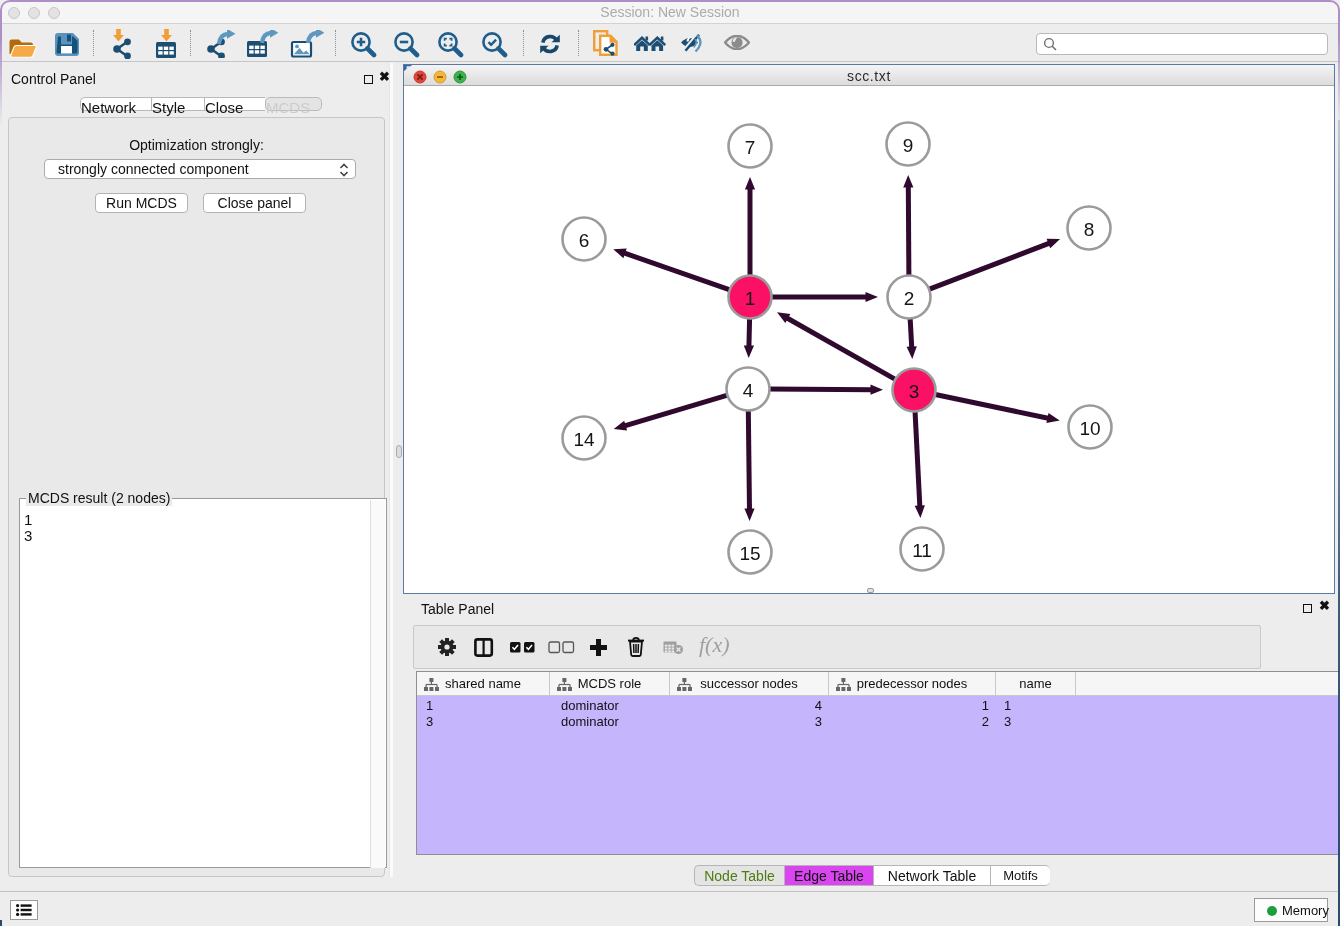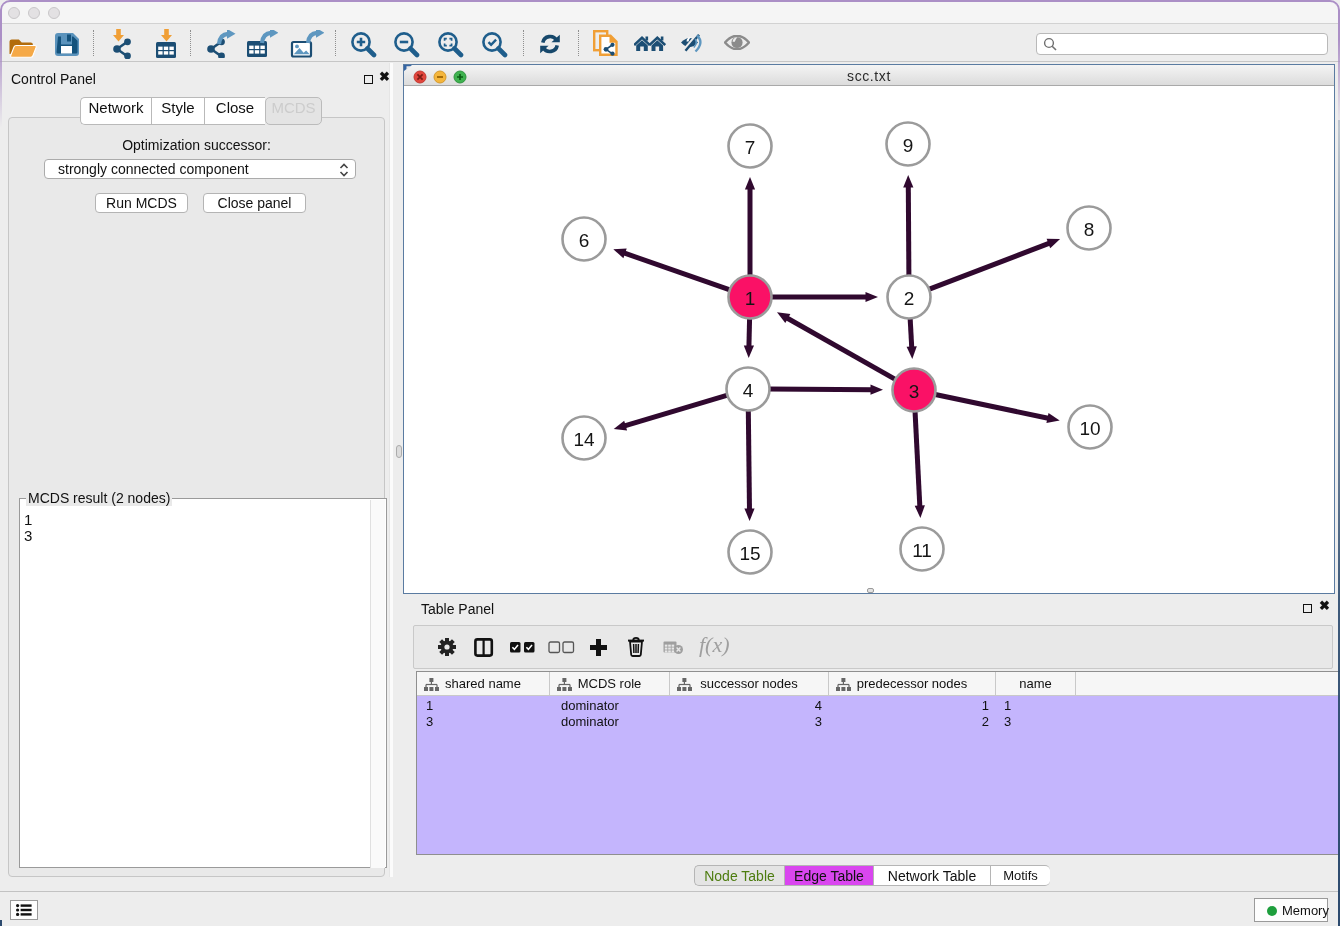--- a/index.html
+++ b/index.html
@@ -1,29 +1,30 @@
 <!DOCTYPE html>
 <html><head><meta charset="utf-8"><style>
 *{margin:0;padding:0;box-sizing:border-box}
 html,body{width:1340px;height:926px;overflow:hidden}
 body{font-family:"Liberation Sans",sans-serif;background:#ededed;position:relative}
 .abs{position:absolute}
 .vsep{position:absolute;top:6px;height:26px;width:0;border-left:1.6px dotted #8f8f8f}
 .search{position:absolute;left:1036px;top:9px;width:292px;height:22px;background:#fff;border:1px solid #b9b9b9;border-radius:4px}
 .btn{position:absolute;background:#fff;border:1px solid #b4b4b4;border-radius:4px;font-size:14px;color:#111;text-align:center}
-.tab{position:absolute;top:34px;height:28px;background:#fff;border:1px solid #b9b9b9;font-size:15px;color:#111;text-align:center;line-height:19px}
+.tab{position:absolute;top:34px;height:14px;background:#fff;border:1px solid #b9b9b9;font-size:15px;color:#111;line-height:19px}
 .hdrcell{position:absolute;top:0;height:100%;border-right:1px solid #c9c9c9;font-size:13px;color:#111}
 </style></head><body>
 <div class="abs" style="left:0;top:0;width:1340px;height:40px;border:2px solid #ab8fc6;border-bottom:none;border-radius:10px 10px 0 0;z-index:60;pointer-events:none"></div>
 <div class="abs" style="left:0;top:38px;width:2px;height:90px;background:linear-gradient(#ab8fc6,rgba(171,143,198,0));z-index:60"></div>
 <div class="abs" style="right:0;top:38px;width:2px;height:90px;background:linear-gradient(#ab8fc6,rgba(171,143,198,0));z-index:60"></div>
 <div class="abs" style="left:0;top:0;width:1340px;height:24px;background:#f5f5f5;border-bottom:1px solid #d2d2d2;border-radius:9px 9px 0 0">
 <div class="abs" style="left:8px;top:7px;width:12px;height:12px;border-radius:50%;background:#e3e1e3;border:1px solid #c9c7c9"></div>
 <div class="abs" style="left:28px;top:7px;width:12px;height:12px;border-radius:50%;background:#e3e1e3;border:1px solid #c9c7c9"></div>
 <div class="abs" style="left:48px;top:7px;width:12px;height:12px;border-radius:50%;background:#e3e1e3;border:1px solid #c9c7c9"></div>
+<div class="abs" style="left:0;width:100%;top:4px;text-align:center;font-size:14px;color:#ababab">Session: New Session</div>
 </div>
 <div class="abs" style="left:0;top:24px;width:1340px;height:38px;background:#ededed;border-bottom:1px solid #c6c6c6">
 <div style="position:absolute;left:8px;top:10px"><svg width="30" height="26" viewBox="0 0 30 26" style="">
         <path d="M1.5 20 V7.6 q0-2.2 2.2-2.2 h7.2 l2.8 3 h9 q2.2 0 2.2 2.2 V17 z" fill="#b26c0c"></path>
         <path d="M4.2 23.2 q-2.1 0-1.4-1.9 l3.2-8.3 q0.55-1.5 2.1-1.5 h18.6 q2.1 0 1.4 1.9 l-3.2 8.3 q-0.55 1.5-2.1 1.5 z" fill="#f5a947" stroke="#fff" stroke-width="1.1"></path>
       </svg></div>
     <div style="position:absolute;left:54px;top:8px"><svg width="26" height="25" viewBox="0 0 26 25" style="">
         <path d="M1 4 q0-3 3-3 h15 l6 6 v14 q0 3-3 3 h-18 q-3 0-3-3 z" fill="#5b93bc"></path>
         <path d="M4 4.5 h3 v8 h11 v-8 h1.2 l4.3 4.3 V20 q0 1.5-1.5 1.5 h-18 q-1.5 0-1.5-1.5 z" fill="#14527c"></path>
         <rect x="13" y="2.5" width="4" height="7" fill="#14527c"></rect>
@@ -173,21 +174,21 @@
 </div>
 <div class="abs" style="left:0;top:63px;width:393px;height:828px">
 <div class="abs" style="left:11px;top:8px;font-size:14px;color:#111">Control Panel</div>
 <div class="abs" style="left:364px;top:12px;width:9px;height:9px;border:1.5px solid #111"></div>
 <div class="abs" style="left:379px;top:6px;font-size:13px;font-weight:bold;color:#111">✖</div>
 <div class="abs" style="left:8px;top:54px;width:377px;height:760px;background:#e9e9e9;border:1px solid #c6c6c6;border-radius:4px"></div>
 <div class="tab" style="left:80px;width:71px;border-right:none;border-radius:5px 0 0 5px;">Network</div>
 <div class="tab" style="left:151px;width:53px;border-right:none;">Style</div>
 <div class="tab" style="left:204px;width:61px;border-right:none;">Close</div>
 <div class="tab" style="left:265px;width:57px;background:#e4e4e4;color:#ccc;border-radius:5px;border-color:#bbb">MCDS</div>
-<div class="abs" style="left:0;top:74px;width:393px;text-align:center;font-size:14px;color:#111">Optimization successor:</div>
+<div class="abs" style="left:0;top:74px;width:393px;text-align:center;font-size:14px;color:#111">Optimization strongly:</div>
 <div class="abs" style="left:44px;top:96px;width:312px;height:20px;background:#fff;border:1px solid #ababab;border-radius:4px;font-size:14px;color:#111;line-height:19px;padding-left:13px">strongly connected component<svg width="10" height="14" viewBox="0 0 10 14" style="position:absolute;right:6px;top:3px">
         <path d="M1.5 5 L5 1.5 L8.5 5" stroke="#444" stroke-width="1.6" fill="none"></path>
         <path d="M1.5 9 L5 12.5 L8.5 9" stroke="#444" stroke-width="1.6" fill="none"></path>
       </svg></div>
 <div class="btn" style="left:95px;top:130px;width:93px;height:20px;line-height:19px">Run MCDS</div>
 <div class="btn" style="left:203px;top:130px;width:103px;height:20px;line-height:19px">Close panel</div>
 <div class="abs" style="left:19px;top:435px;width:368px;height:370px;border:1px solid #9a9a9a;background:#fff">
 <div class="abs" style="left:6px;top:-9px;background:#e9e9e9;padding:0 2px;font-size:14px;color:#111">MCDS result (2 nodes)</div>
 <div class="abs" style="right:1px;top:1px;width:15px;height:368px;background:#fafafa;border-left:1px solid #e0e0e0"></div>
 <div class="abs" style="left:4px;top:13px;font-size:15px;color:#111;line-height:16px">1<br>3</div>
@@ -266,21 +267,21 @@
     <text x="518" y="459" text-anchor="middle" dominant-baseline="central" dy="1" font-family="Liberation Sans, sans-serif" font-size="19" fill="#151515">11</text>
     <circle cx="180" cy="348" r="21.5" fill="#ffffff" stroke="#9b9b9b" stroke-width="2.6"></circle>
     <text x="180" y="348" text-anchor="middle" dominant-baseline="central" dy="1" font-family="Liberation Sans, sans-serif" font-size="19" fill="#151515">14</text>
     <circle cx="346" cy="462" r="21.5" fill="#ffffff" stroke="#9b9b9b" stroke-width="2.6"></circle>
     <text x="346" y="462" text-anchor="middle" dominant-baseline="central" dy="1" font-family="Liberation Sans, sans-serif" font-size="19" fill="#151515">15</text>
   </svg>
 <div class="abs" style="left:403px;top:594px;width:937px;height:297px">
 <div class="abs" style="left:18px;top:7px;font-size:14px;color:#111">Table Panel</div>
 <div class="abs" style="left:900px;top:10px;width:9px;height:9px;border:1.5px solid #111"></div>
 <div class="abs" style="left:916px;top:4px;font-size:13px;font-weight:bold;color:#111">✖</div>
-<div class="abs" style="left:10px;top:31px;width:920px;height:44px;background:#e8e8e8;border:1px solid #c9c9c9;border-radius:2px">
+<div class="abs" style="left:10px;top:31px;width:848px;height:44px;background:#e8e8e8;border:1px solid #c9c9c9;border-radius:2px">
 <div style="position:absolute;left:24px;top:12px"><svg width="18" height="18" viewBox="0 0 18 18" style="">
           <g transform="translate(9,9)">
             <rect x="-2" y="-9" width="4" height="5" transform="rotate(0)" fill="#222"></rect>
             <rect x="-2" y="-9" width="4" height="5" transform="rotate(45)" fill="#222"></rect>
             <rect x="-2" y="-9" width="4" height="5" transform="rotate(90)" fill="#222"></rect>
             <rect x="-2" y="-9" width="4" height="5" transform="rotate(135)" fill="#222"></rect>
             <rect x="-2" y="-9" width="4" height="5" transform="rotate(180)" fill="#222"></rect>
             <rect x="-2" y="-9" width="4" height="5" transform="rotate(225)" fill="#222"></rect>
             <rect x="-2" y="-9" width="4" height="5" transform="rotate(270)" fill="#222"></rect>
             <rect x="-2" y="-9" width="4" height="5" transform="rotate(315)" fill="#222"></rect>

